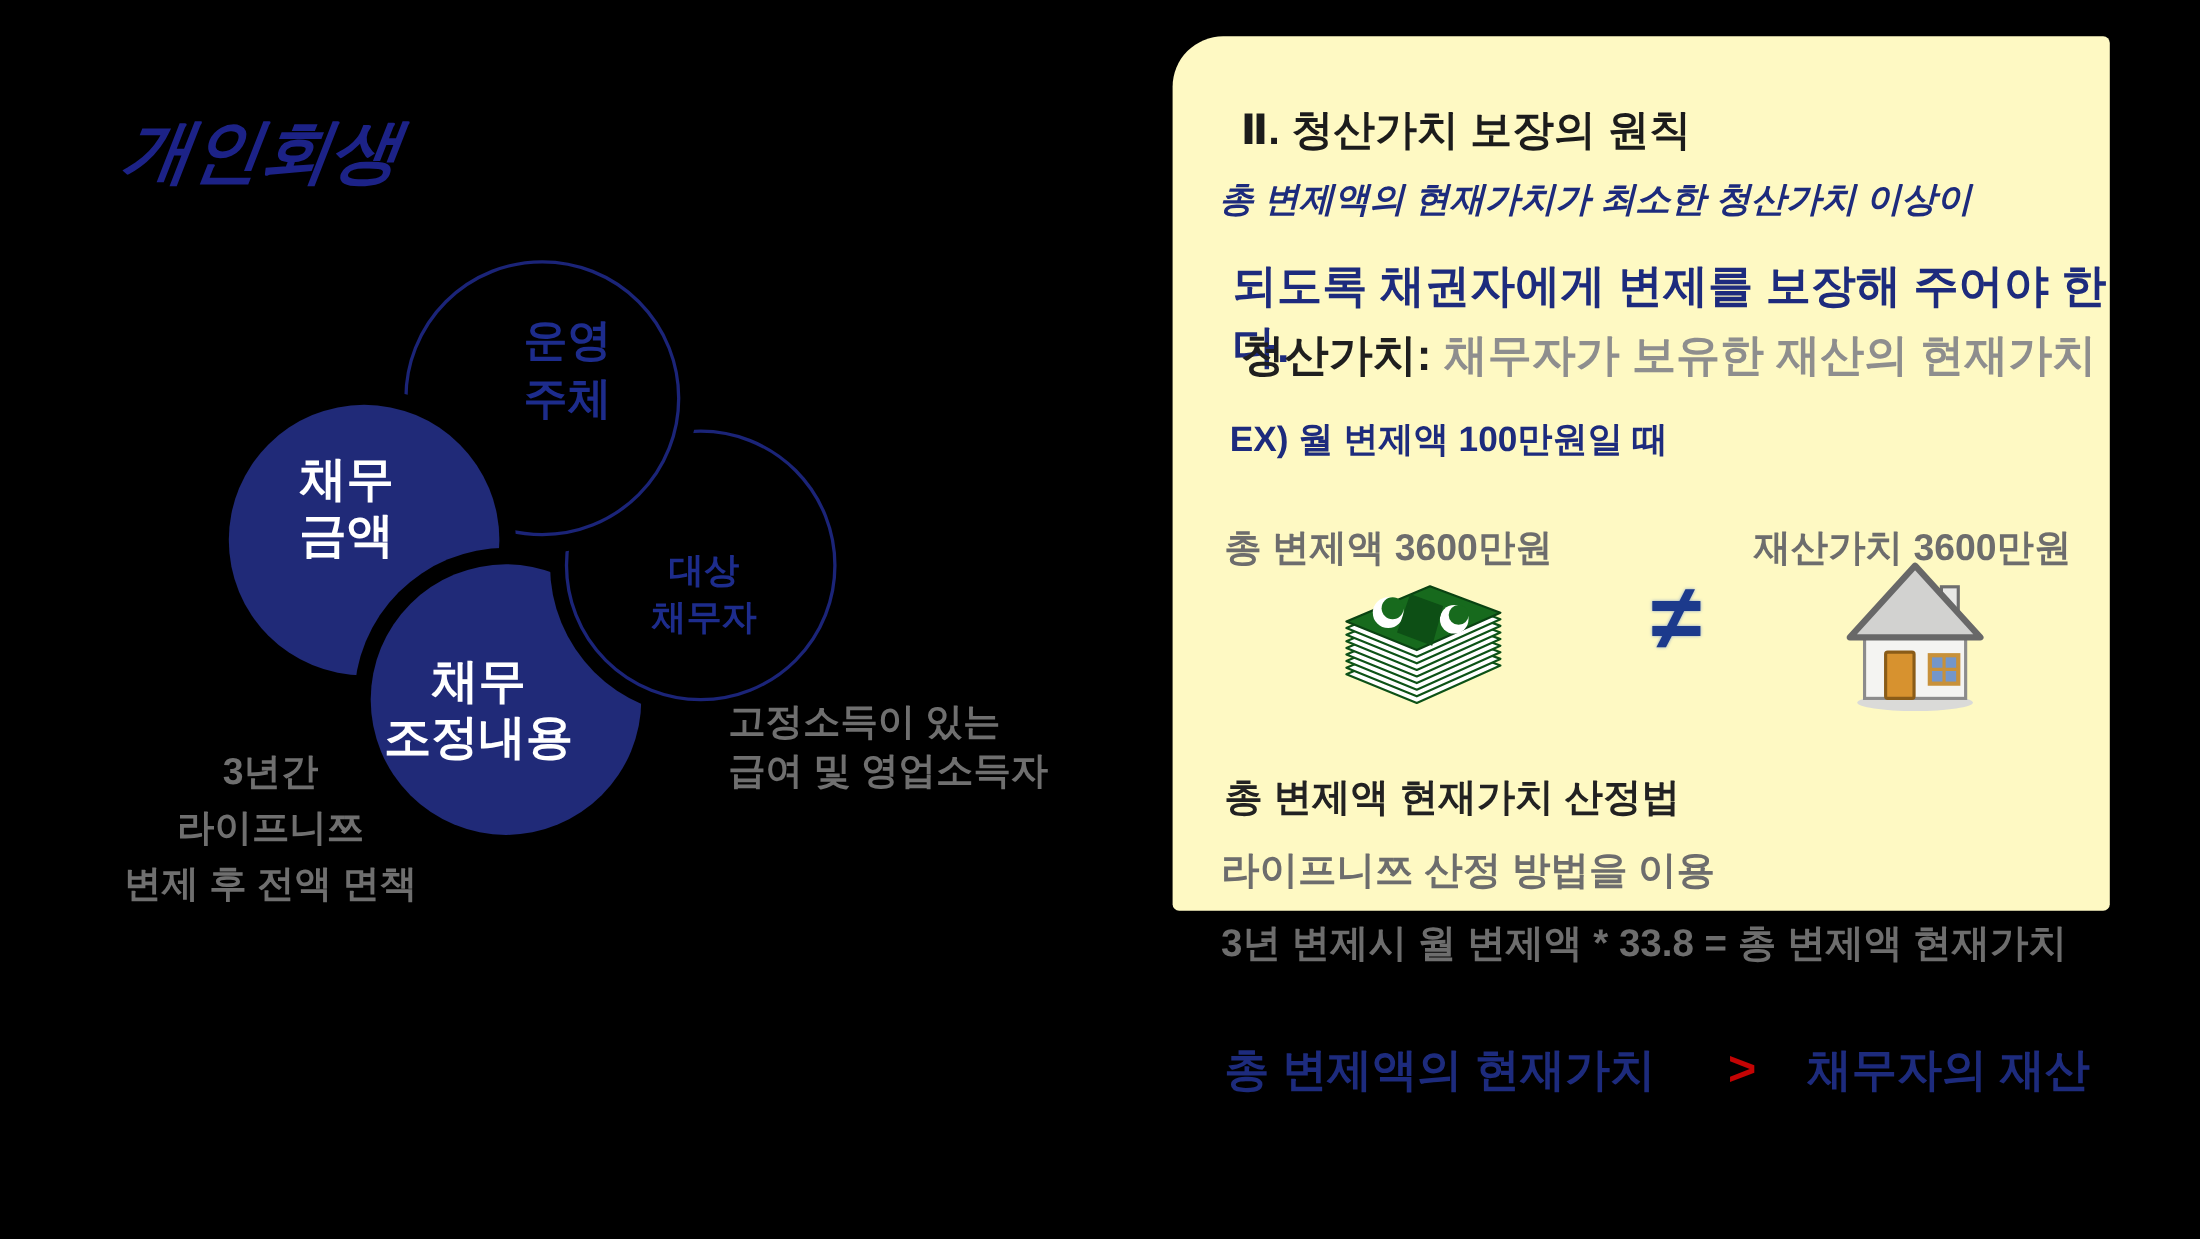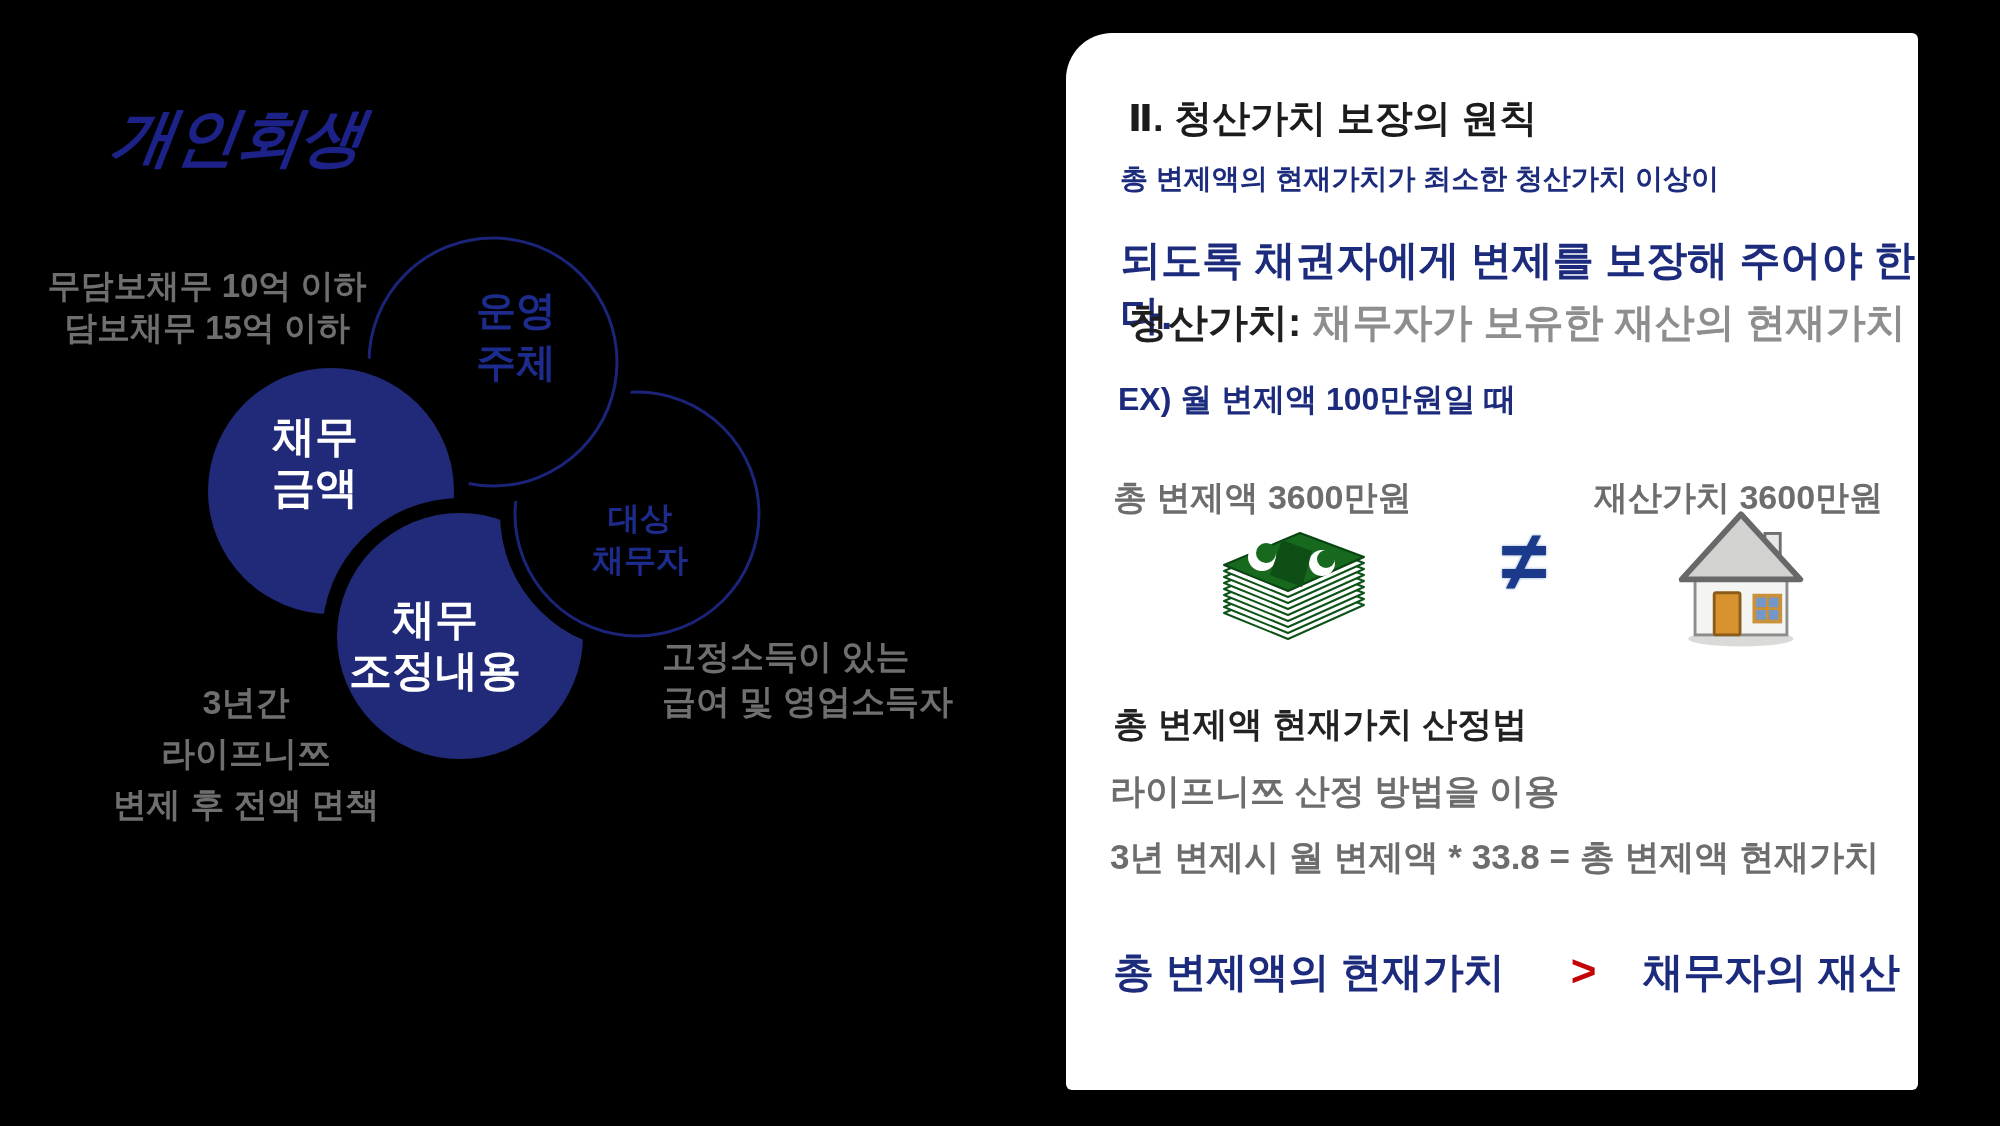--- a/index.html
+++ b/index.html
@@ -21,26 +21,26 @@
   #label-debt-amount{left:315px;top:462px;font-size:43px;color:#ffffff;line-height:1.18;}
   #label-target-debtor{left:640px;top:540px;font-size:32px;color:#1d2c8c;}
   #label-debt-adjust{left:435px;top:645px;font-size:43px;color:#ffffff;line-height:1.18;}
   .gray-note{color:#6f6f6f;}
   #note-debt-limit{left:207px;top:307px;font-size:33px;line-height:1.28;}
   #note-repay-plan{left:246px;top:753px;font-size:34px;line-height:1.5;}
   #note-fixed-income{left:662px;top:634px;font-size:34px;line-height:1.32;text-align:left;}
 
   
   #panel{
-    left:1066px;top:33px;width:852px;height:1057px;
-    background:#ffffff;border-radius:46px 6px 6px 6px;
+    left:1066px;top:33px;width:852px;height:795px;
+    background:#fef9c3;border-radius:46px 6px 6px 6px;
   }
   #panel .abs{position:absolute;}
   #panel-heading{left:62px;top:60px;font-size:38px;color:#1c1c1c;}
-  #principle-1{left:54px;top:127px;font-size:28px;color:#1d2b7d;}
+  #principle-1{left:42px;top:127px;font-size:32px;color:#1d2b7d;font-style:italic;}
   #principle-2{left:54px;top:200px;font-size:41px;color:#1d2b7d;}
   #liq-line{left:62px;top:262px;font-size:40px;}
   #liq-line .term{color:#1f1f1f;}
   #liq-line .def{color:#8e8e8e;}
   #example-heading{left:52px;top:345px;font-size:32px;color:#1d2b7d;}
   #repay-label{left:47px;top:442px;font-size:34px;color:#6d6d6d;}
   #asset-label{left:528px;top:442px;font-size:34px;color:#6d6d6d;}
   #money-icon{left:140px;top:486px;}
   #neq{left:408px;top:486px;width:100px;font-size:84px;line-height:1.0;text-align:center;
        color:#1c3a8c;text-shadow:0 0 3px #85a0c8;}
@@ -85,22 +85,20 @@
 
   <div id="label-operating" class="abs center-anchor pre circle-label">운영
 주체</div>
   <div id="label-debt-amount" class="abs center-anchor pre circle-label">채무
 금액</div>
   <div id="label-target-debtor" class="abs center-anchor pre circle-label">대상
 채무자</div>
   <div id="label-debt-adjust" class="abs center-anchor pre circle-label">채무
 조정내용</div>
 
-  <div id="note-debt-limit" class="abs center-anchor pre gray-note">무담보채무 10억 이하
-담보채무 15억 이하</div>
   <div id="note-repay-plan" class="abs center-anchor pre gray-note">3년간
 라이프니쯔
 변제 후 전액 면책</div>
   <div id="note-fixed-income" class="abs pre gray-note">고정소득이 있는
 급여 및 영업소득자</div>
 
   <div id="panel" class="abs">
 
     <div id="panel-heading" class="abs">Ⅱ. 청산가치 보장의 원칙</div>
 

